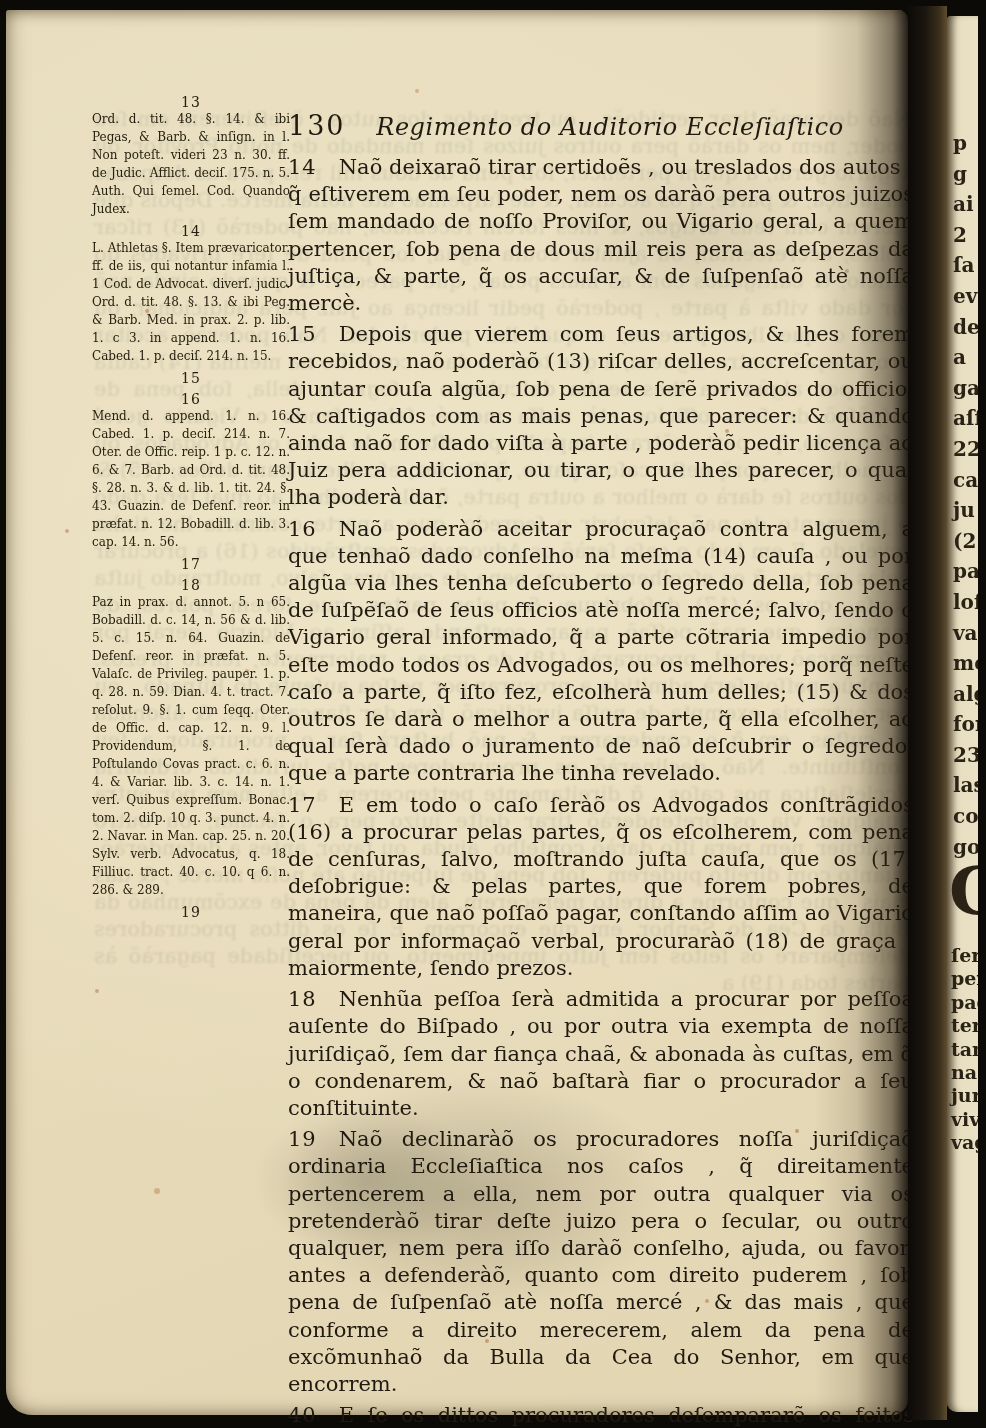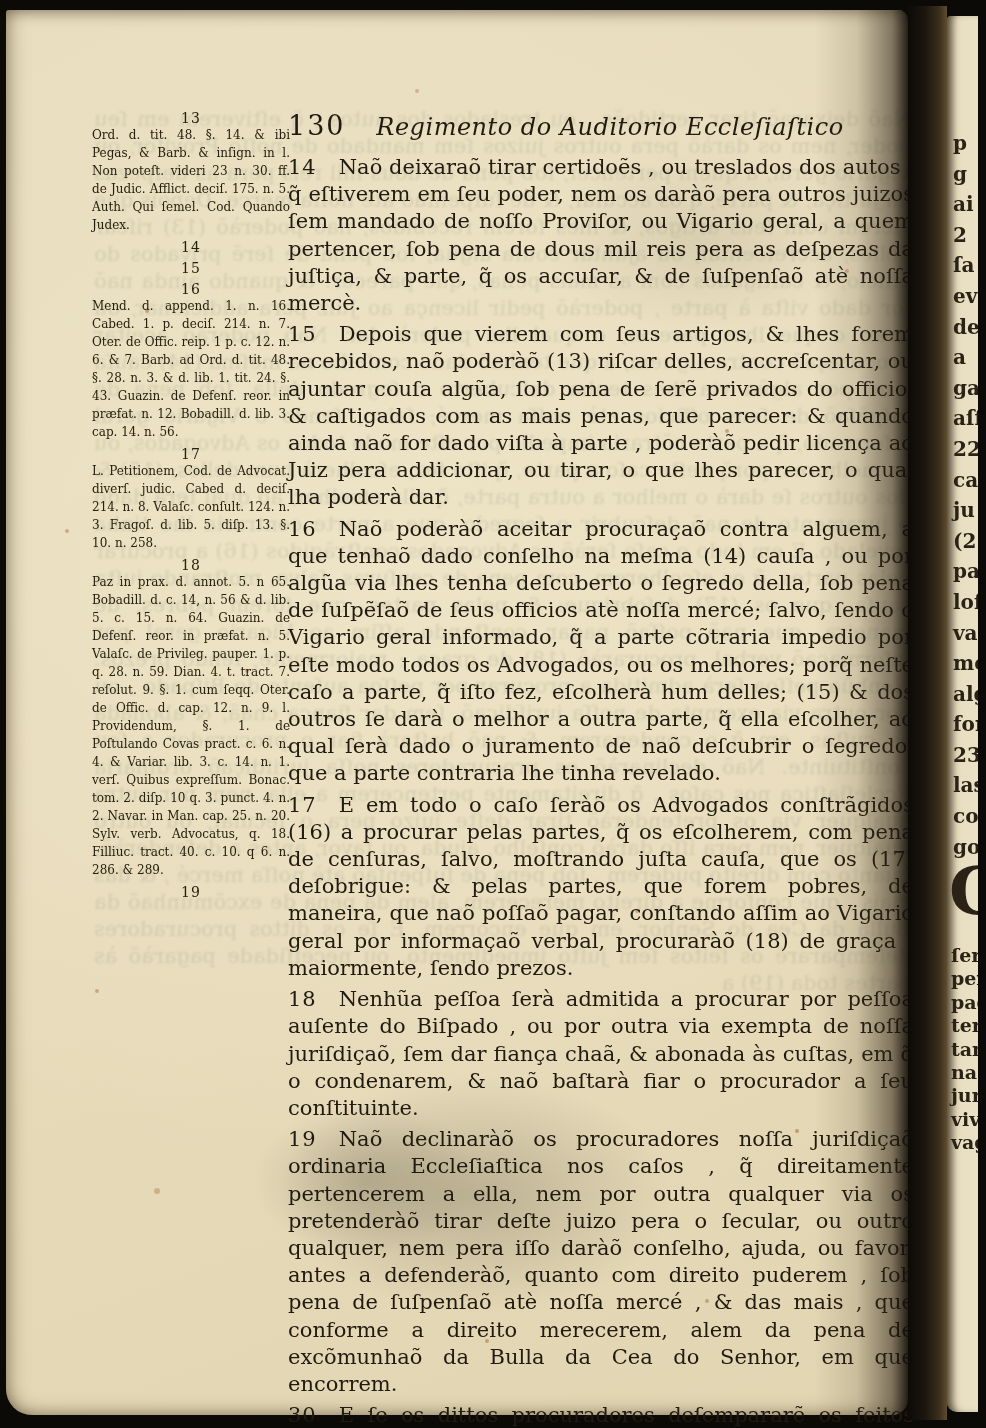--- a/index.html
+++ b/index.html
@@ -44,21 +44,21 @@
   
   .text-col{position:absolute;left:282px;top:100px;width:626px;color:#211a10;}
   .header-row{display:flex;align-items:baseline;height:44px;}
   .folio{font-size:27px;letter-spacing:2px;width:78px;}
   .running-title{flex:1;text-align:center;font-style:italic;font-size:24px;letter-spacing:0.5px;padding-right:60px;}
   
   .para{margin:0 0 4px 0;font-size:21px;line-height:27.2px;text-align:justify;
         text-rendering:optimizeLegibility;}
   .pnum{padding-right:22px;letter-spacing:1px;}
   
-  .margin-col{position:absolute;left:86px;top:100px;width:198px;color:#26200f;}
+  .margin-col{position:absolute;left:86px;top:84px;width:198px;color:#26200f;}
   .note{margin-bottom:5px;}
   .note-num{text-align:center;font-size:14px;line-height:16px;letter-spacing:1px;}
   .note-text{font-size:12px;line-height:18px;text-align:justify;}
   
   .gutter-shade{position:absolute;right:-1px;top:0;bottom:0;width:95px;border-radius:0 10px 16px 0;
     background:linear-gradient(to right, rgba(74,60,38,0) 0%, rgba(74,60,38,0.16) 45%,
                rgba(44,34,20,0.55) 82%, rgba(16,12,7,0.92) 100%);
     pointer-events:none;}
   .gutter{position:absolute;left:908px;top:6px;width:39px;height:1414px;
     background:linear-gradient(to right,#0d0a07 0%,#1c1610 45%,#3a2f1d 80%,#5d4c2f 100%);}
@@ -82,31 +82,31 @@
   <div class="ghost">Naõ deixaraõ tirar certidoẽs , ou treslados dos autos , q̃ eſtiverem em ſeu poder, nem os daràõ pera outros juizos ſem mandado de noſſo Proviſor, ou Vigario geral, a quem pertencer, ſob pena de dous mil reis pera as deſpezas da juſtiça, &amp; parte, q̃ os accuſar, &amp; de ſuſpenſaõ atè noſſa mercè. Depois que vierem com ſeus artigos, &amp; lhes forem recebidos, naõ poderàõ (13) riſcar delles, accreſcentar, ou ajuntar couſa algũa, ſob pena de ſerẽ privados do officio, &amp; caſtigados com as mais penas, que parecer: &amp; quando ainda naõ for dado viſta à parte , poderàõ pedir licença ao Juiz pera addicionar, ou tirar, o que lhes parecer, o qual lha poderà dar. Naõ poderàõ aceitar procuraçaõ contra alguem, a que tenhaõ dado conſelho na meſma (14) cauſa , ou por algũa via lhes tenha deſcuberto o ſegredo della, ſob pena de ſuſpẽſaõ de ſeus officios atè noſſa mercé; ſalvo, ſendo o Vigario geral informado, q̃ a parte cõtraria impedio por eſte modo todos os Advogados, ou os melhores; porq̃ neſte caſo a parte, q̃ iſto fez, eſcolherà hum delles; (15) &amp; dos outros ſe darà o melhor a outra parte, q̃ ella eſcolher, ao qual ſerà dado o juramento de naõ deſcubrir o ſegredo, que a parte contraria lhe tinha revelado. E em todo o caſo ſeràõ os Advogados conſtrãgidos (16) a procurar pelas partes, q̃ os eſcolherem, com pena de cenſuras, ſalvo, moſtrando juſta cauſa, que os (17) deſobrigue: &amp; pelas partes, que forem pobres, de maneira, que naõ poſſaõ pagar, conſtando aſſim ao Vigario geral por informaçaõ verbal, procuraràõ (18) de graça ; maiormente, ſendo prezos. Nenhũa peſſoa ſerà admitida a procurar por peſſoa auſente do Biſpado , ou por outra via exempta de noſſa juriſdiçaõ, ſem dar fiança chaã, &amp; abonada às cuſtas, em q̃ o condenarem, &amp; naõ baſtarà fiar o procurador a ſeu conſtituinte. Naõ declinaràõ os procuradores noſſa juriſdiçaõ ordinaria Eccleſiaſtica nos caſos , q̃ direitamente pertencerem a ella, nem por outra qualquer via os pretenderàõ tirar deſte juizo pera o ſecular, ou outro qualquer, nem pera iſſo daràõ conſelho, ajuda, ou favor, antes a defenderàõ, quanto com direito puderem , ſob pena de ſuſpenſaõ atè noſſa mercé , &amp; das mais , que conforme a direito merecerem, alem da pena de excõmunhaõ da Bulla da Cea do Senhor, em que encorrem. E ſe os dittos procuradores deſempararẽ os feitos ſem juſto impedimento, ou neceſſidade pagaràõ às partes toda (19) a</div>
   <div class="specks"></div>
 
   <div class="margin-col">
     <div class="note">
       <div class="note-num">13</div>
       <div class="note-text">Ord. d. tit. 48. §. 14. &amp; ibi Pegas, &amp; Barb. &amp; inſign. in l. Non poteſt. videri 23 n. 30. ff. de Judic. Afflict. deciſ. 175. n. 5. Auth. Qui ſemel. Cod. Quando Judex.</div>
     </div>
     <div class="note">
       <div class="note-num">14</div>
+      <div class="note-text">L. Athletas §. Item prævaricator. ff. de iis, qui notantur infamia l. 1 Cod. de Advocat. diverſ. judic. Ord. d. tit. 48. §. 13. &amp; ibi Peg. &amp; Barb. Med. in prax. 2. p. lib. 1. c 3. in append. 1. n. 16. Cabed. 1. p. deciſ. 214. n. 15.</div>
     </div>
     <div class="note">
       <div class="note-num">15</div>
     </div>
     <div class="note">
       <div class="note-num">16</div>
       <div class="note-text">Mend. d. append. 1. n. 16. Cabed. 1. p. deciſ. 214. n. 7. Oter. de Offic. reip. 1 p. c. 12. n. 6. &amp; 7. Barb. ad Ord. d. tit. 48. §. 28. n. 3. &amp; d. lib. 1. tit. 24. §. 43. Guazin. de Defenſ. reor. in præfat. n. 12. Bobadill. d. lib. 3. cap. 14. n. 56.</div>
     </div>
     <div class="note">
       <div class="note-num">17</div>
-      <div class="note-text">L. Petitionem, Cod. de Advocat. diverſ. judic. Cabed d. deciſ. 214. n. 8. Valaſc. conſult. 124. n. 3. Fragoſ. d. lib. 5. diſp. 13. §. 10. n. 258.</div>
     </div>
     <div class="note">
       <div class="note-num">18</div>
       <div class="note-text">Paz in prax. d. annot. 5. n 65. Bobadill. d. c. 14, n. 56 &amp; d. lib. 5. c. 15. n. 64. Guazin. de Defenſ. reor. in præfat. n. 5. Valaſc. de Privileg. pauper. 1. p. q. 28. n. 59. Dian. 4. t. tract. 7. reſolut. 9. §. 1. cum ſeqq. Oter. de Offic. d. cap. 12. n. 9. l. Providendum, §. 1. de Poſtulando Covas pract. c. 6. n. 4. &amp; Variar. lib. 3. c. 14. n. 1. verſ. Quibus expreſſum. Bonac. tom. 2. diſp. 10 q. 3. punct. 4. n. 2. Navar. in Man. cap. 25. n. 20. Sylv. verb. Advocatus, q. 18. Filliuc. tract. 40. c. 10. q 6. n. 286. &amp; 289.</div>
     </div>
     <div class="note">
       <div class="note-num">19</div>
     </div>
   </div>
 
@@ -128,21 +128,21 @@
     <p class="para">
       <span class="pnum">17</span><span>E em todo o caſo ſeràõ os Advogados conſtrãgidos (16) a procurar pelas partes, q̃ os eſcolherem, com pena de cenſuras, ſalvo, moſtrando juſta cauſa, que os (17) deſobrigue: &amp; pelas partes, que forem pobres, de maneira, que naõ poſſaõ pagar, conſtando aſſim ao Vigario geral por informaçaõ verbal, procuraràõ (18) de graça ; maiormente, ſendo prezos.</span>
     </p>
     <p class="para">
       <span class="pnum">18</span><span>Nenhũa peſſoa ſerà admitida a procurar por peſſoa auſente do Biſpado , ou por outra via exempta de noſſa juriſdiçaõ, ſem dar fiança chaã, &amp; abonada às cuſtas, em q̃ o condenarem, &amp; naõ baſtarà fiar o procurador a ſeu conſtituinte.</span>
     </p>
     <p class="para">
       <span class="pnum">19</span><span>Naõ declinaràõ os procuradores noſſa juriſdiçaõ ordinaria Eccleſiaſtica nos caſos , q̃ direitamente pertencerem a ella, nem por outra qualquer via os pretenderàõ tirar deſte juizo pera o ſecular, ou outro qualquer, nem pera iſſo daràõ conſelho, ajuda, ou favor, antes a defenderàõ, quanto com direito puderem , ſob pena de ſuſpenſaõ atè noſſa mercé , &amp; das mais , que conforme a direito merecerem, alem da pena de excõmunhaõ da Bulla da Cea do Senhor, em que encorrem.</span>
     </p>
     <p class="para">
-      <span class="pnum">30</span><span>E ſe os dittos procuradores deſempararẽ os feitos ſem juſto impedimento, ou neceſſidade pagaràõ às partes toda (19) a</span>
+      <span class="pnum">40</span><span>E ſe os dittos procuradores deſempararẽ os feitos ſem juſto impedimento, ou neceſſidade pagaràõ às partes toda (19) a</span>
     </p>
 
   </div>
 
   <div class="gutter-shade"></div>
 </div>
 
 <div class="gutter"></div>
 
 <div class="next-page">

